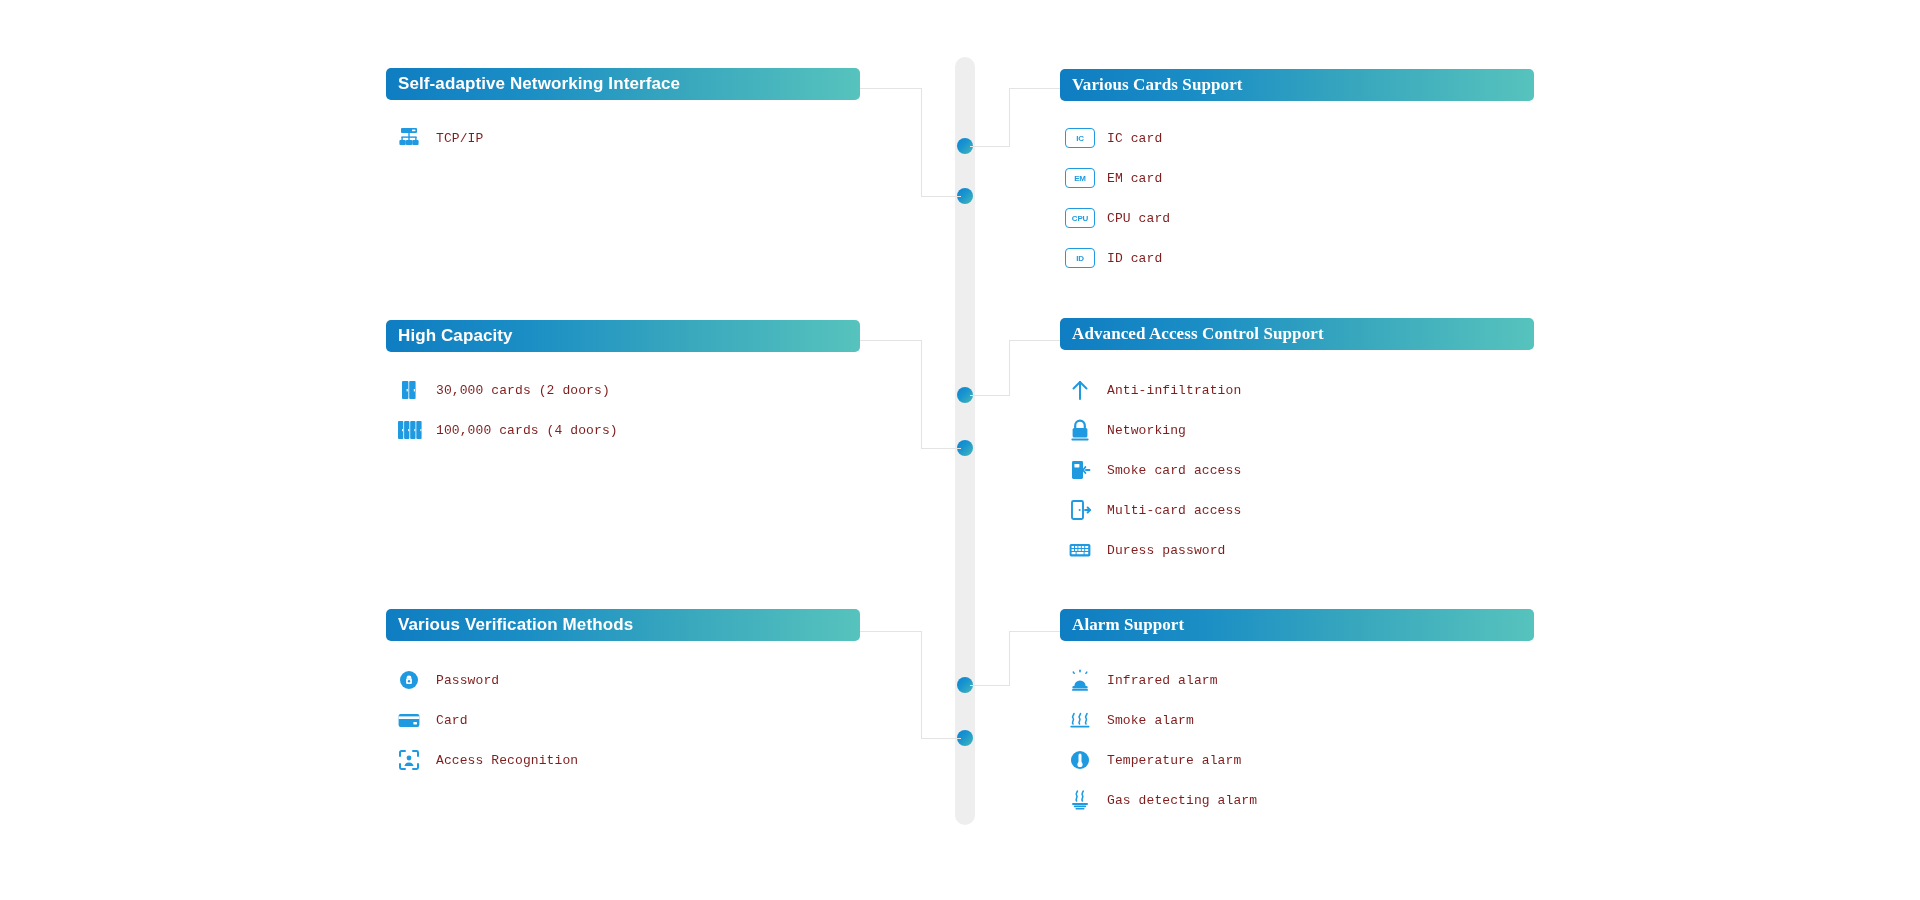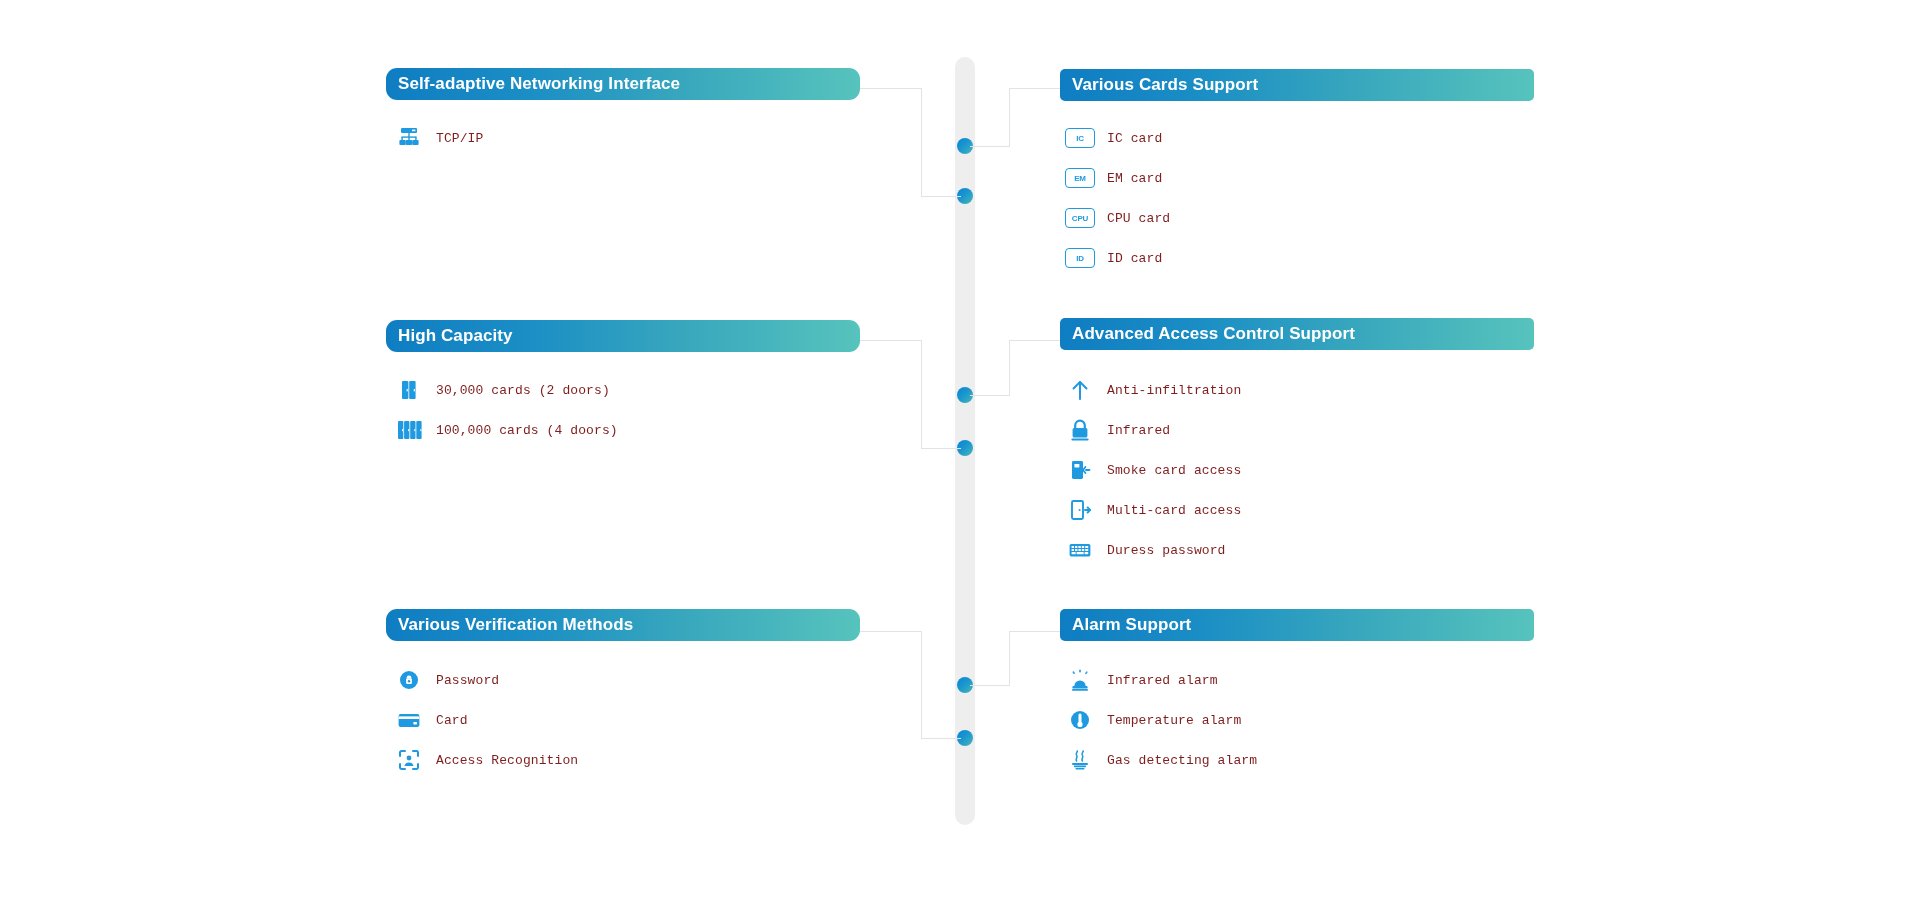--- a/index.html
+++ b/index.html
@@ -44,22 +44,22 @@
     background: linear-gradient(90deg, #0f7dc2 0%, #1b8ec5 30%, #3aa9bd 65%, #57c3bd 100%);
     display: flex;
     align-items: center;
     color: #ffffff;
     font-size: 17px;
     font-weight: bold;
     letter-spacing: .1px;
     padding-left: 12px;
     white-space: nowrap;
   }
-  .hdr.left  { left: 386px; width: 474px; border-radius: 11px; }
-  .hdr.right { left: 1060px; width: 474px; }
+  .hdr.left  { left: 386px; width: 474px; }
+  .hdr.right { left: 1060px; width: 474px; font-family: Liberation Serif, serif; }
 
   
   .list { position: absolute; }
   .item {
     display: flex;
     align-items: center;
     height: 40px;
   }
   .item .ico {
     width: 34px;
@@ -230,21 +230,21 @@
       <span class="lbl">Anti-infiltration</span>
     </div>
     <div class="item">
       <span class="ico">
         <svg width="22" height="24" viewBox="0 0 22 24" fill="#1f9ae0">
           <path d="M6.2 10 V7.4 a4.8 4.8 0 0 1 9.6 0 V10" fill="none" stroke="#1f9ae0" stroke-width="2.2"></path>
           <rect x="3.6" y="10" width="14.8" height="9.6" rx="1.6"></rect>
           <rect x="2.4" y="20.4" width="17.2" height="2" rx="1"></rect>
         </svg>
       </span>
-      <span class="lbl">Infrared</span>
+      <span class="lbl">Networking</span>
     </div>
     <div class="item">
       <span class="ico">
         <svg width="22" height="24" viewBox="0 0 22 24" fill="#1f9ae0">
           <rect x="3" y="3" width="11" height="18" rx="1.4"></rect>
           <rect x="5.4" y="6" width="5" height="3.4" rx="0.6" fill="#ffffff"></rect>
           <rect x="16" y="11" width="5.4" height="1.9" rx="0.9"></rect>
           <path d="M16.4 9 L14 12 L16.4 15" fill="none" stroke="#1f9ae0" stroke-width="1.8" stroke-linecap="round" stroke-linejoin="round"></path>
         </svg>
       </span>
@@ -338,20 +338,31 @@
           <rect x="16.6" y="3.2" width="1.5" height="3" rx="0.7" transform="rotate(35 17.3 4.7)"></rect>
           <path d="M5.4 18 a5.6 5.6 0 0 1 11.2 0 z"></path>
           <rect x="3.4" y="18" width="15.2" height="2.6" rx="1.2"></rect>
           <rect x="3" y="21" width="16" height="1.8" rx="0.9"></rect>
         </svg>
       </span>
       <span class="lbl">Infrared alarm</span>
     </div>
     <div class="item">
       <span class="ico">
+        <svg width="24" height="22" viewBox="0 0 24 22" fill="none" stroke="#1f9ae0" stroke-width="1.6" stroke-linecap="round">
+          <path d="M5 15 C3 13 7 11 5 9 C3.4 7.4 6 6 6 4.6"></path>
+          <path d="M11.5 15 C9.5 13 13.5 11 11.5 9 C9.9 7.4 12.5 6 12.5 4.6"></path>
+          <path d="M18 15 C16 13 20 11 18 9 C16.4 7.4 19 6 19 4.6"></path>
+          <path d="M3.2 17.6 H20.6" stroke-width="1.8"></path>
+        </svg>
+      </span>
+      <span class="lbl">Smoke alarm</span>
+    </div>
+    <div class="item">
+      <span class="ico">
         <svg width="22" height="22" viewBox="0 0 22 22" fill="#1f9ae0">
           <circle cx="11" cy="11" r="9"></circle>
           <rect x="9.5" y="4.6" width="3" height="9.6" rx="1.5" fill="#ffffff"></rect>
           <circle cx="11" cy="15.4" r="2.6" fill="#ffffff"></circle>
         </svg>
       </span>
       <span class="lbl">Temperature alarm</span>
     </div>
     <div class="item">
       <span class="ico">

